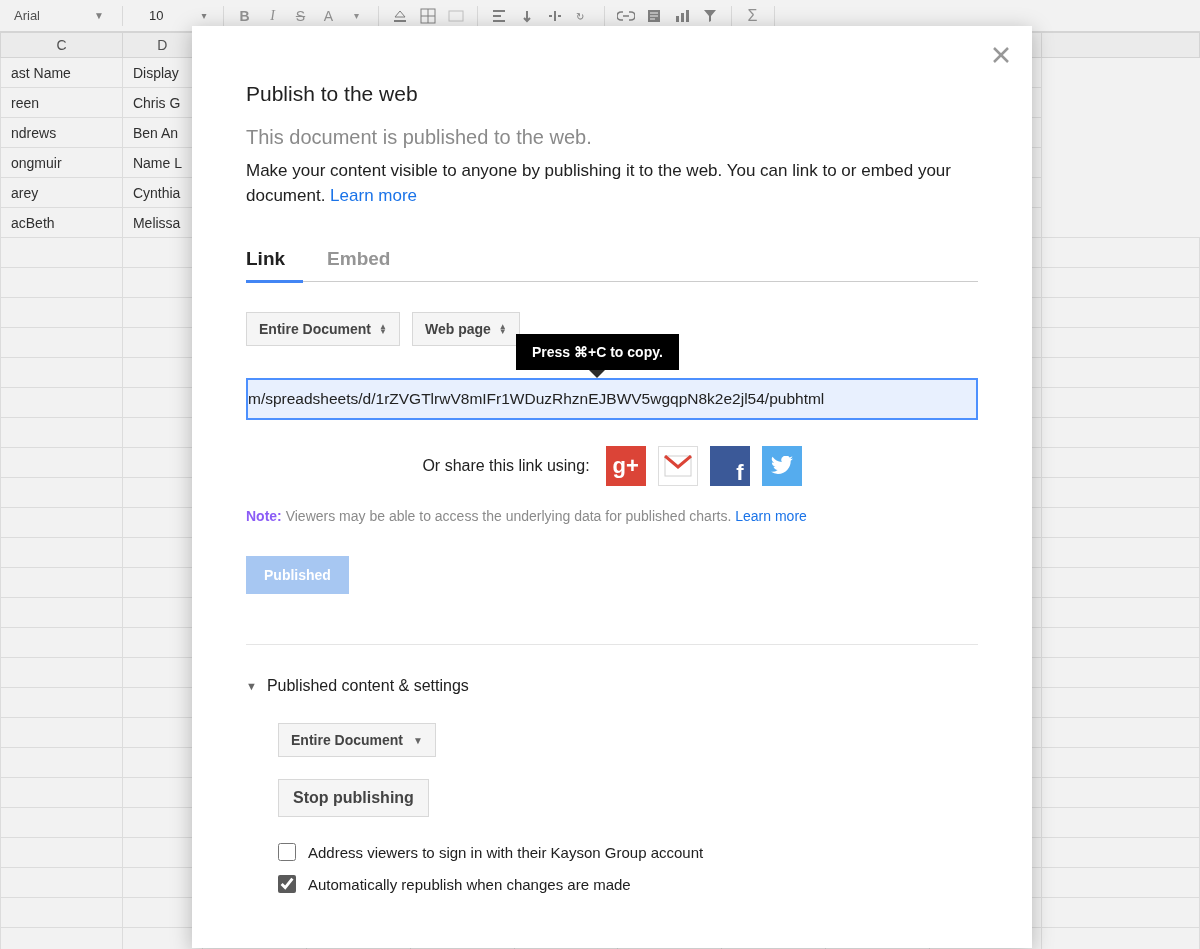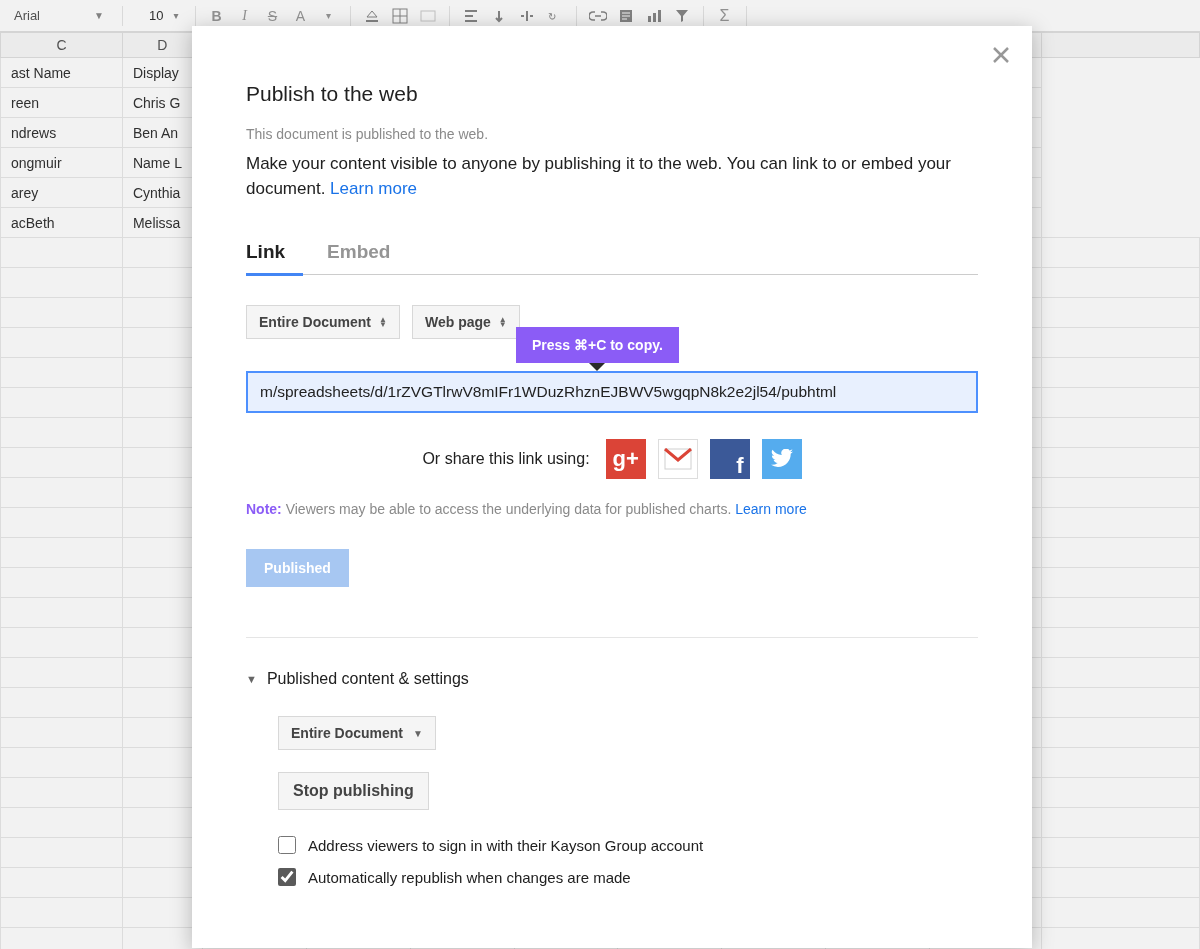--- a/index.html
+++ b/index.html
@@ -2,52 +2,52 @@
 <html><head>
 <meta charset="utf-8">
 <style>
 * { margin:0; padding:0; box-sizing:border-box; }
 body { font-family:Arial,sans-serif; background:#fff; width:1200px; height:949px; overflow:hidden; position:relative; }
 
 .toolbar { display:flex; align-items:center; height:32px; padding:0 4px; border-bottom:1px solid #e0e0e0; gap:2px; background:#fff; }
 .tb-sep { width:1px; height:20px; background:#e5e5e5; margin:0 6px; }
 .tb-font { display:flex; align-items:center; font-size:13px; color:#555; padding:0 10px; min-width:110px; }
 .tb-font .drop { margin-left:auto; color:#888; font-size:10px; }
-.tb-size { display:flex; align-items:center; font-size:13px; color:#333; padding:0 8px; }
+.tb-size { display:flex; align-items:center; font-size:13px; color:#333; padding:0 8px;gap:28px; }
 .tb-size .val { padding:0 10px; }
 .tb-btn { width:26px; height:26px; display:flex; align-items:center; justify-content:center; color:#9a9a9a; font-size:14px; cursor:pointer; }
 .tb-btn svg { fill:#8a8a8a; }
 
 .sheet { position:absolute; top:32px; left:0; right:0; bottom:0; }
 .sheet table { border-collapse:collapse; width:100%; font-size:14px; }
 .sheet th { background:#f8f8f8; color:#555; font-weight:normal; text-align:center; padding:4px 0; border:1px solid #e0e0e0; height:24px; }
 .sheet td { border:1px solid #e8e8e8; padding:6px 10px; color:#333; height:30px; white-space:nowrap; overflow:hidden; }
 
 .overlay { position:absolute; top:0; left:0; right:0; bottom:0; background:rgba(0,0,0,0.05); }
 .dialog { position:absolute; top:26px; left:192px; width:840px; height:922px; background:#fff; box-shadow:0 4px 20px rgba(0,0,0,0.25); padding:0; }
 .dialog-inner { padding:56px 54px 32px 54px; position:relative; }
 .close { position:absolute; top:18px; right:22px; color:#989898; font-size:22px; cursor:pointer; }
 .close svg { stroke:#989898; }
 .d-title { font-size:21px; color:#212121; margin-bottom:20px; font-weight:normal; }
-.d-pub { font-size:14px; color:#8a8a8a; margin-bottom:10px; }
+.d-pub { font-size:20px; color:#8a8a8a; margin-bottom:10px; }
 .d-desc { font-size:17px; color:#212121; line-height:1.45; margin-bottom:40px; }
 .d-desc a { color:#1a73e8; text-decoration:none; cursor:pointer; }
 
 .tabs { display:flex; border-bottom:1px solid #ccc; margin-bottom:30px; }
 .tab { padding:0 18px 10px 0; margin-right:24px; font-size:19px; font-weight:bold; color:#959595; cursor:pointer; }
 .tab.active { color:#212121; border-bottom:3px solid #4285f4; margin-bottom:-2px; }
 
 .selects { display:flex; gap:12px; margin-bottom:32px; position:relative; }
 .sel { background:#f5f5f5; border:1px solid #d8d8d8; padding:8px 12px; font-size:14px; color:#444; display:flex; align-items:center; gap:8px; font-weight:bold; cursor:pointer; }
 .sel .ar { display:inline-flex; flex-direction:column; line-height:5px; font-size:8px; color:#666; }
 
-.tooltip { position:absolute; top:-44px; left:270px; background:#8b5cf6; color:#fff; padding:10px 16px; font-size:14px; font-weight:bold; border-radius:0; white-space:nowrap; }
+.tooltip { position:absolute; top:-44px; left:270px; background:#000000; color:#fff; padding:10px 16px; font-size:14px; font-weight:bold; border-radius:0; white-space:nowrap; }
 .tooltip::after { content:''; position:absolute; left:50%; bottom:-8px; margin-left:-8px; border:8px solid transparent; border-top-color:#2b2b2b; border-bottom:none; }
 
-.url-field { width:100%; border:2px solid #4d90fe; background:#e8f0fe; padding:10px 12px; font-size:15.5px; font-family:Arial; color:#222; outline:none; margin-bottom:26px; }
+.url-field { width:100%; border:2px solid #4d90fe; background:#e8f0fe; padding:10px 0; font-size:15.5px; font-family:Arial; color:#222; outline:none; margin-bottom:26px; }
 
 .share-row { display:flex; align-items:center; gap:16px; margin-bottom:22px;justify-content:center; }
 .share-label { font-size:16px; color:#212121; }
 .share-icons { display:flex; gap:12px; }
 .sh-ic { width:40px; height:40px; display:flex; align-items:center; justify-content:center; cursor:pointer; color:#fff; font-size:22px; font-weight:bold; }
 .sh-gplus { background:#db4437; }
 .sh-gmail { background:#fff; border:1px solid #ddd; }
 .sh-fb { background:#3b5998; }
 .sh-tw { background:#55acee; }
 

